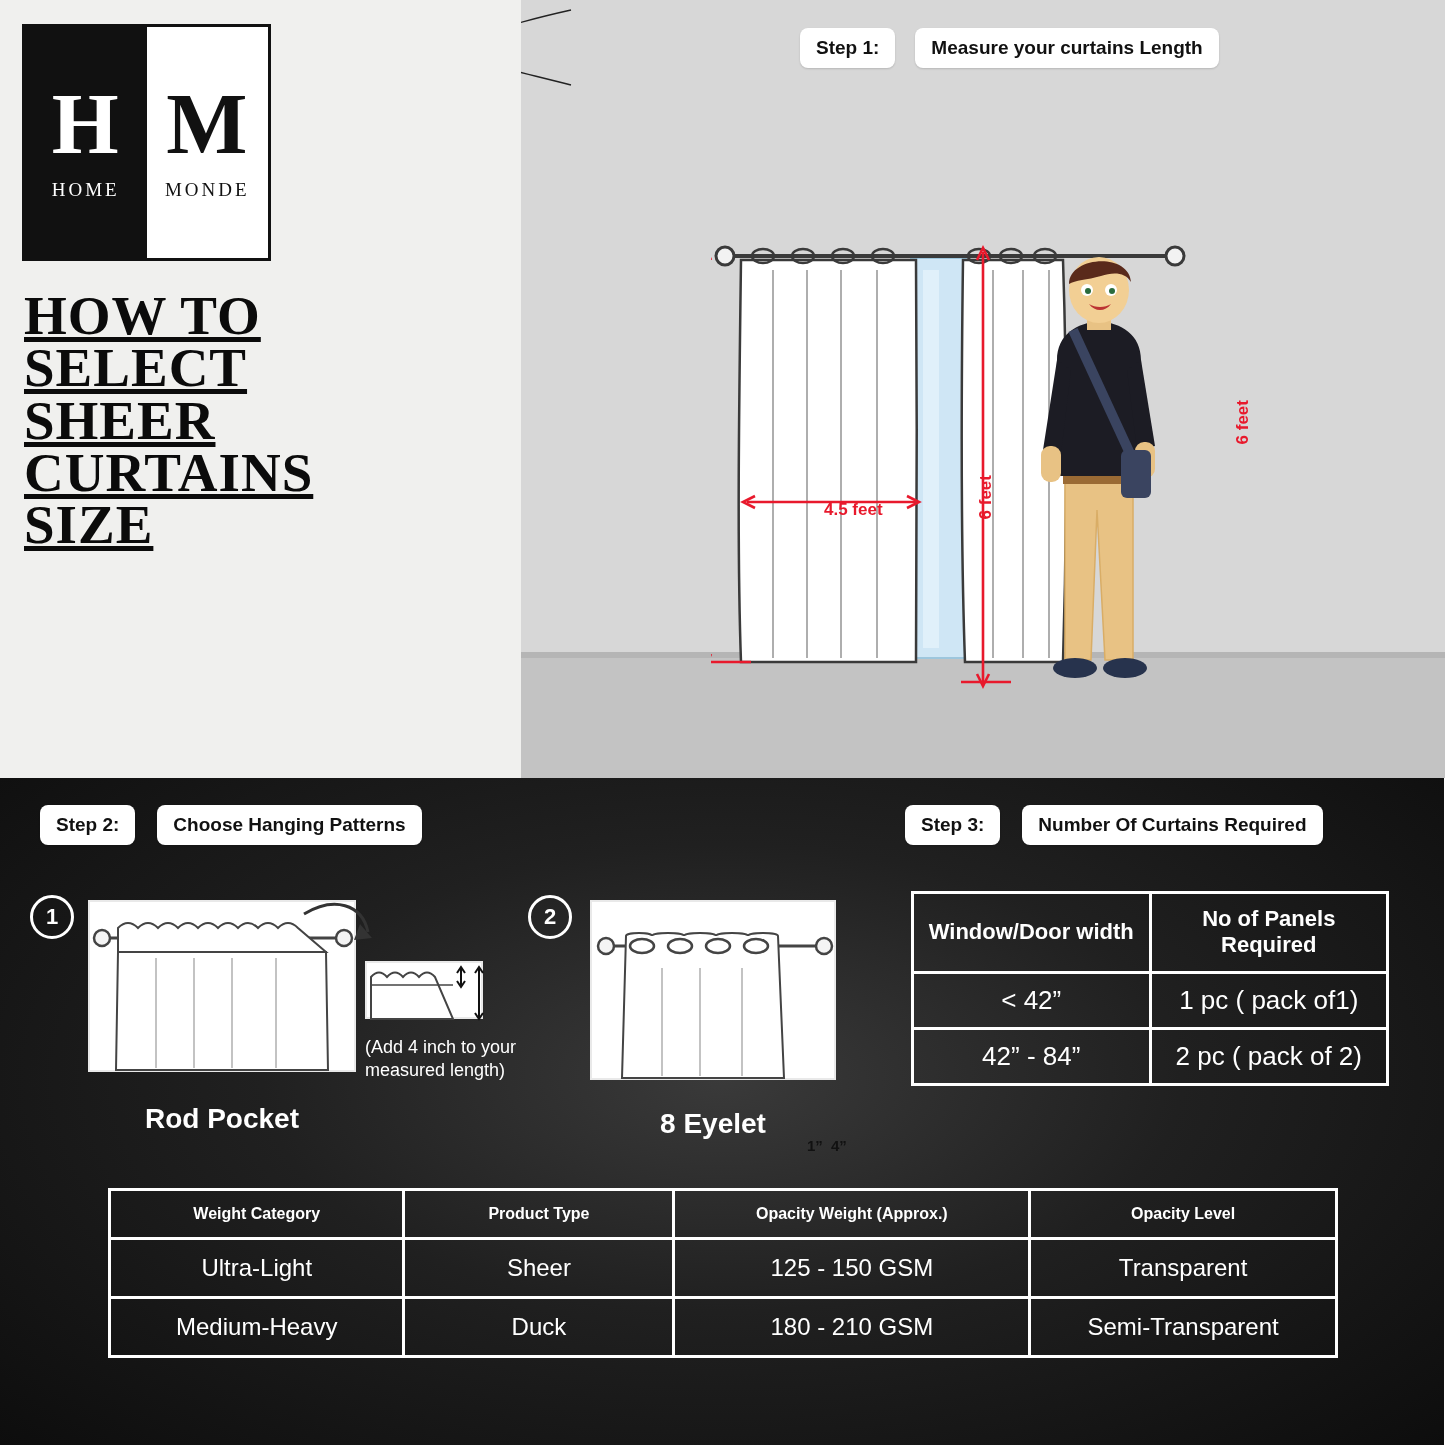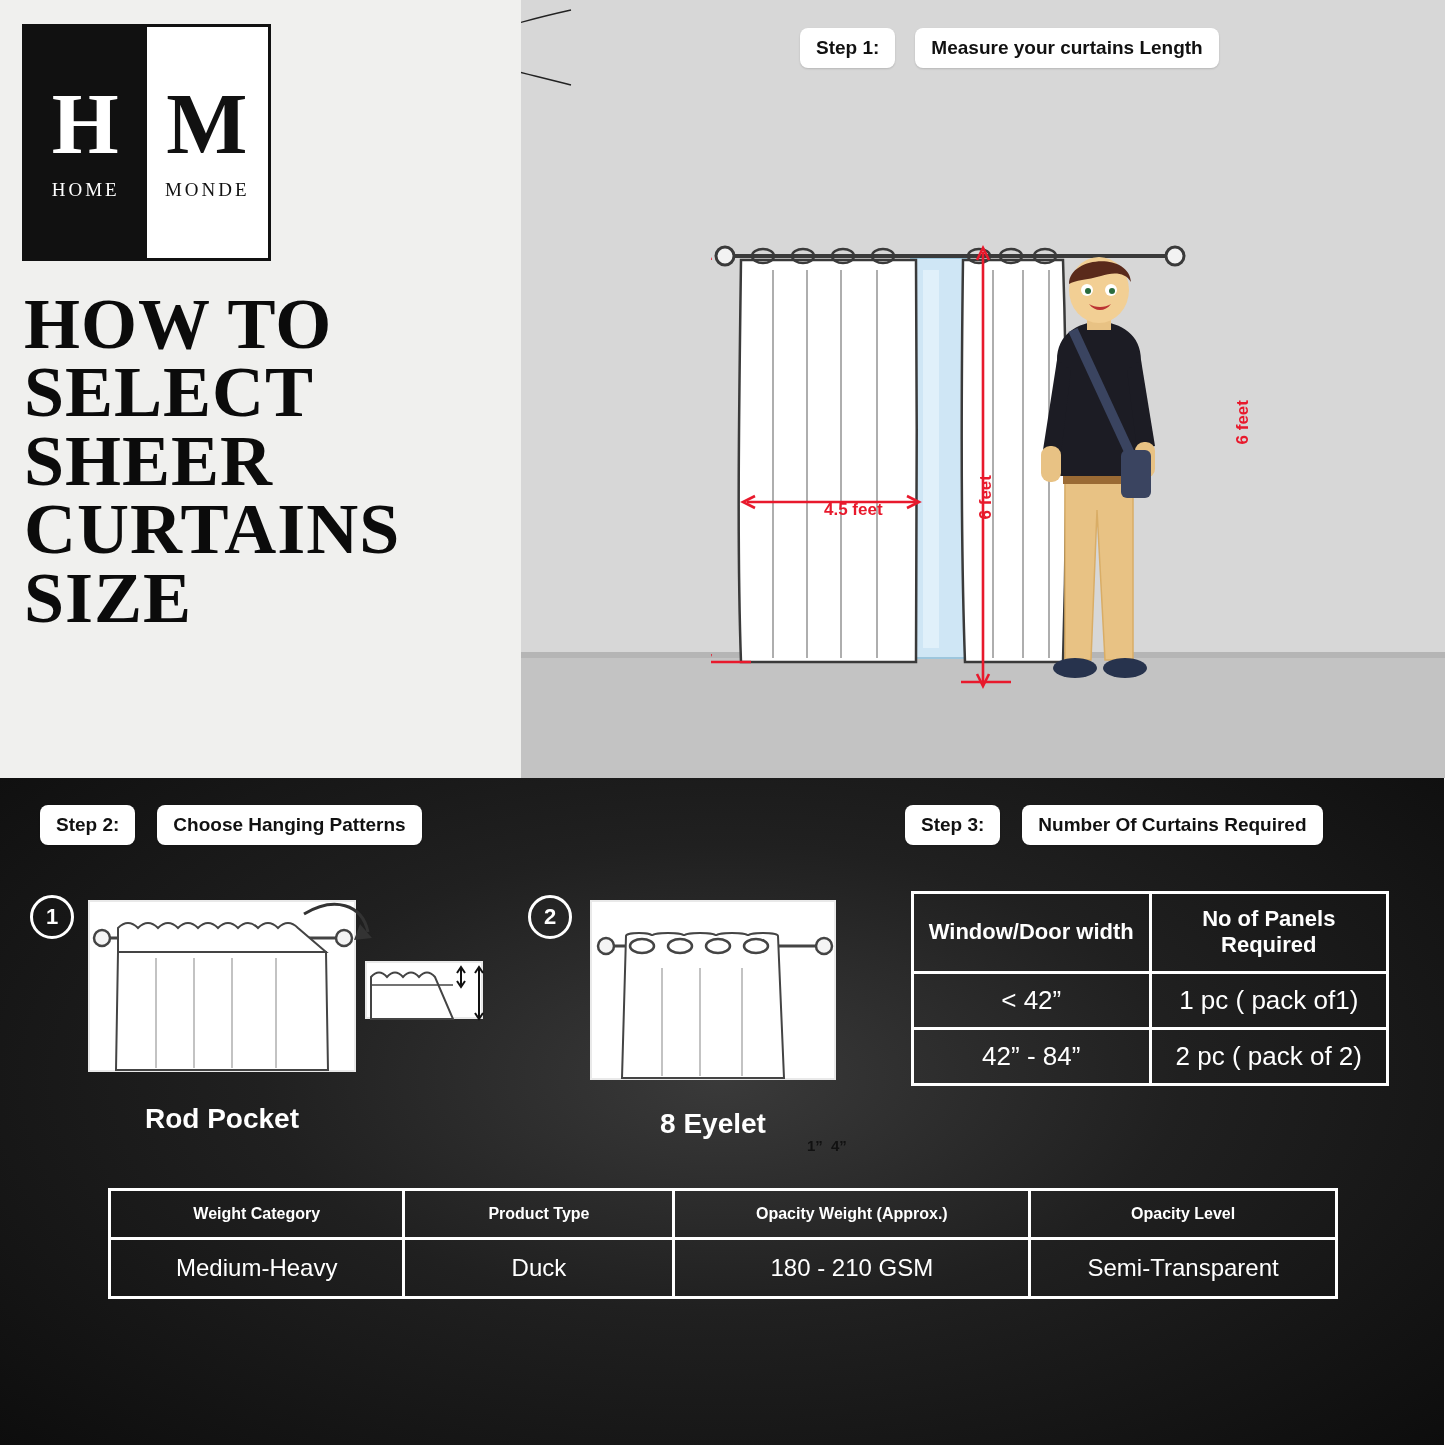--- a/index.html
+++ b/index.html
@@ -33,23 +33,24 @@
     font-family:"Liberation Serif", serif; font-size:86px; font-weight:700;
     line-height:0.95; letter-spacing:1px;
   }
   .logo-word {
     font-family:"Liberation Serif", serif; font-size:19px; letter-spacing:3px;
     margin-top:14px;
   }
   .headline {
     position:absolute; left:24px; top:290px; width:470px;
     font-family:"Liberation Serif", serif;
-    font-weight:700; font-size:72px; line-height:0.95;
+    font-weight:700; font-size:55px; line-height:0.95;
     letter-spacing:1px; color:#0b0b0b;
     text-transform:uppercase;
+    text-decoration:underline;
   }
   .headline span { display:block; }
 
   .top-right {
     position:absolute; left:521px; top:0; width:1008px; height:778px;
     background:#d7d7d7; overflow:hidden;
   }
   .floor {
     position:absolute; left:0; top:652px; width:924px; height:126px;
     background:#c3c3c3; border-top:6px solid #b5b5b5;
@@ -290,20 +291,21 @@
             <path d="M90 18 L94 24 L98 18"></path>
           <line x1="112" y1="6" x2="112" y2="54"></line>
           <path d="M108 10 L112 4 L116 10"></path>
             <path d="M108 50 L112 56 L116 50"></path>
         </g>
       </svg>
       <span style="position:absolute;left:440px;top:174px;color:#111;font-size:15px;font-weight:700">1”</span>
       <span style="position:absolute;left:464px;top:174px;color:#111;font-size:15px;font-weight:700">4”</span>
     </div>
 
+    <div class="note" style="position:absolute;left:365px;top:258px;width:190px">(Add 4 inch to your measured length)</div>
 
     <div class="caption" style="position:absolute;left:88px;top:325px;width:268px">Rod Pocket</div>
 
     <div class="num-circle" style="position:absolute;left:528px;top:117px">2</div>
 
     <div class="panel-img" style="position:absolute;left:590px;top:122px;width:246px;height:180px">
       <svg width="246" height="180">
         <line x1="20" y1="44" x2="228" y2="44" stroke="#444" stroke-width="3"></line>
         <circle cx="14" cy="44" r="8" fill="#f4f4f4" stroke="#444" stroke-width="2.5"></circle>
         <circle cx="232" cy="44" r="8" fill="#f4f4f4" stroke="#444" stroke-width="2.5"></circle>
@@ -347,20 +349,26 @@
       <thead>
         <tr>
           <th style="width:24%">Weight Category</th>
           <th style="width:22%">Product Type</th>
           <th style="width:29%">Opacity Weight (Approx.)</th>
           <th style="width:25%">Opacity Level</th>
         </tr>
       </thead>
       <tbody>
         <tr>
+          <td>Ultra-Light</td>
+          <td>Sheer</td>
+          <td>125 - 150 GSM</td>
+          <td>Transparent</td>
+        </tr>
+        <tr>
           <td>Medium-Heavy</td>
           <td>Duck</td>
           <td>180 - 210 GSM</td>
           <td>Semi-Transparent</td>
         </tr>
       </tbody>
     </table>
 
   </div>
 </div>

